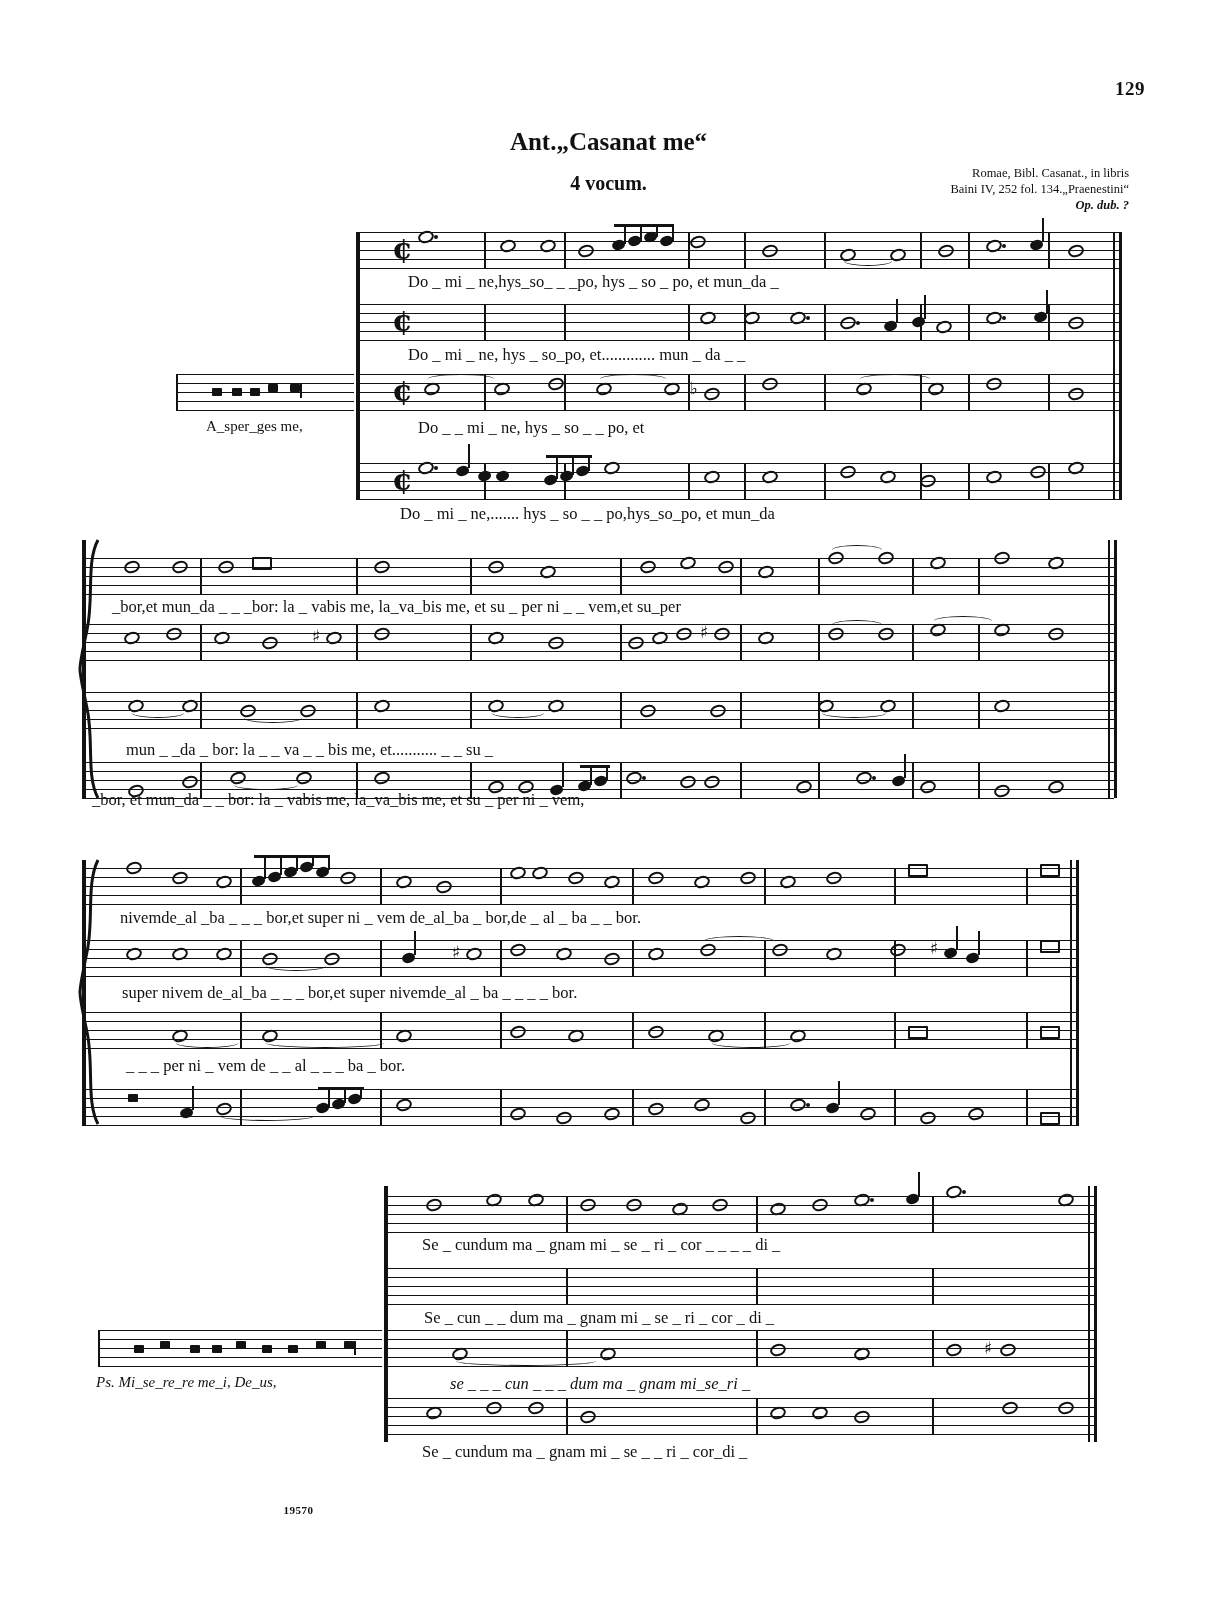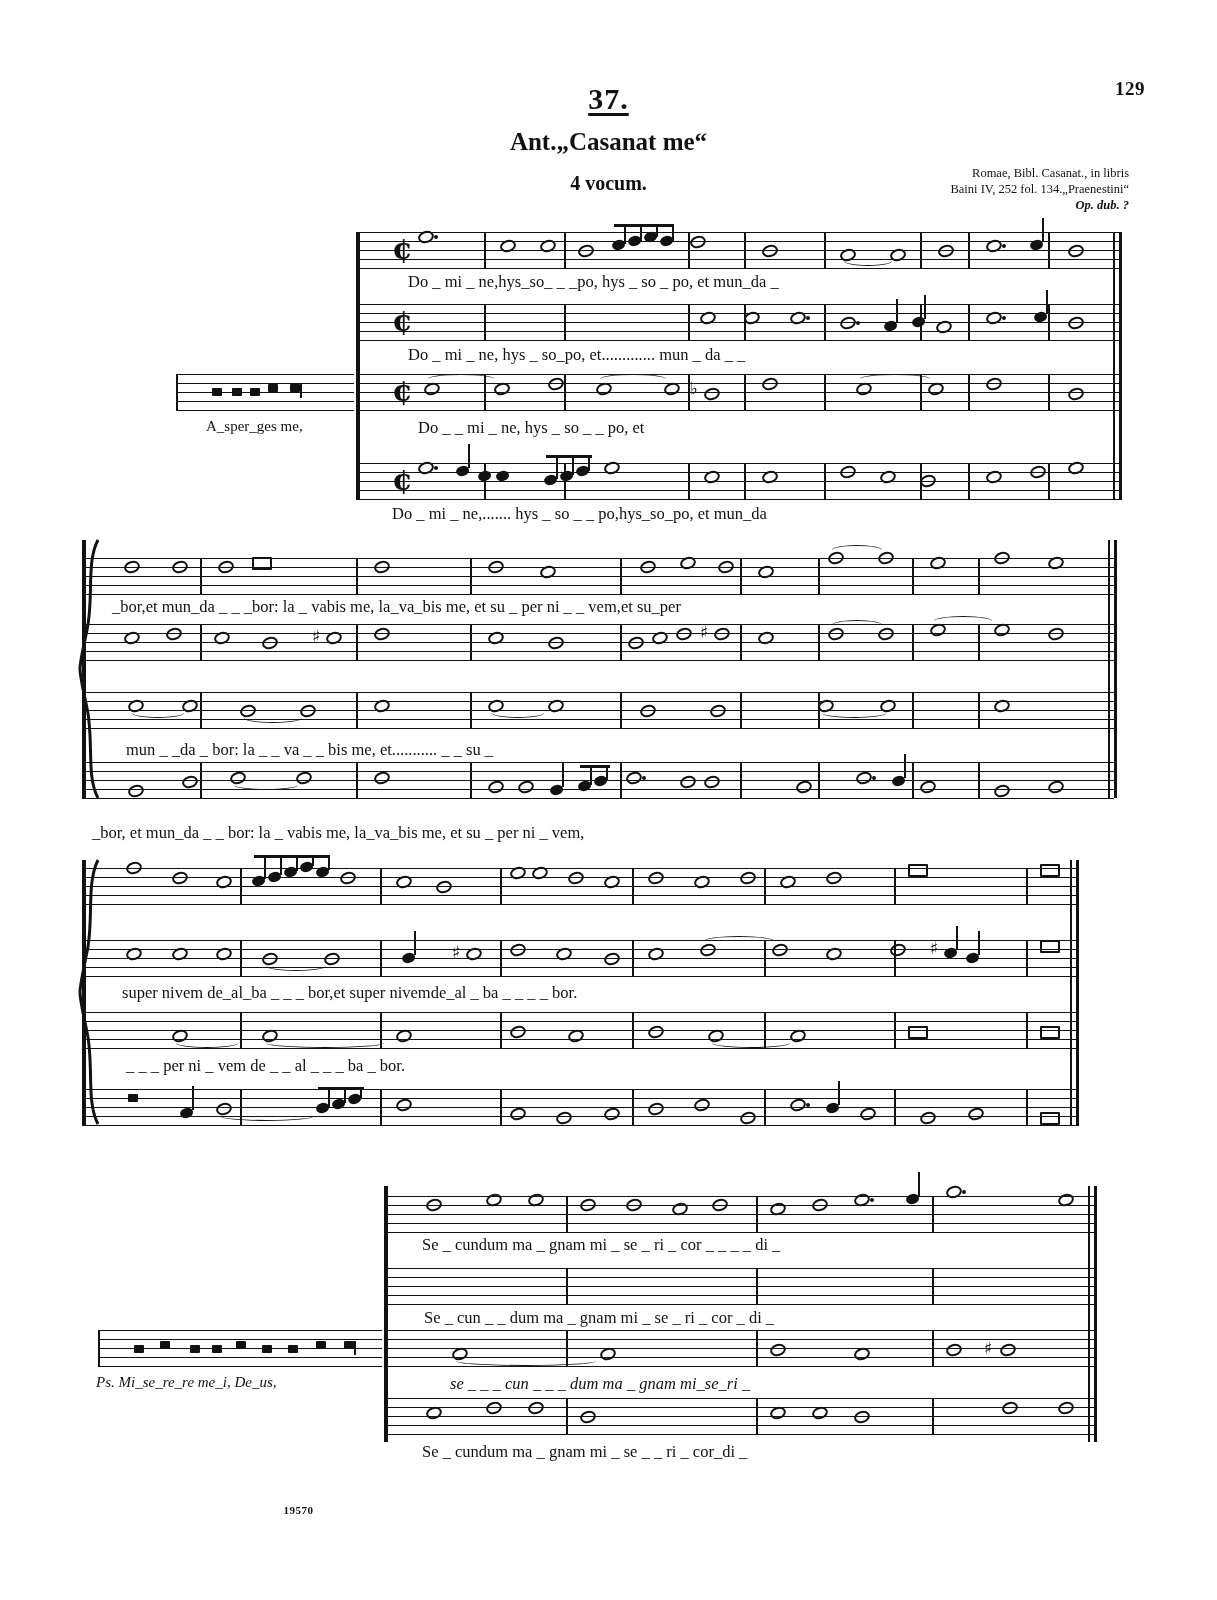--- a/index.html
+++ b/index.html
@@ -218,21 +218,20 @@
   }
   .lyric.small { font-size: 15px; }
   .lyric.ital { font-style: italic; }
 </style>
 </head>
 <body>
 
 <div class="page">
 
   <div class="page-number">129</div>
-  <div class="piece-number">37.</div>
   <div class="title">Ant.„Casanat me“</div>
   <div class="voices">4 vocum.</div>
 
   <div class="source">
     <span>Romae, Bibl. Casanat., in libris</span><br>
     <span>Baini IV, 252 fol. 134.„Praenestini“</span>
     <span class="opdub">Op. dub. ?</span>
   </div>
 
   <div class="system" style="left:0; top:0; width:1217px; height:300px;">
@@ -403,21 +402,21 @@
     <div class="nh open" style="left:1030px; top:466px;"></div>
     <div class="nh open" style="left:1068px; top:462px;"></div>
     <div class="barline" style="left:484px; top:463px; height:37px;"></div>
     <div class="barline" style="left:564px; top:463px; height:37px;"></div>
     <div class="barline" style="left:688px; top:463px; height:37px;"></div>
     <div class="barline" style="left:744px; top:463px; height:37px;"></div>
     <div class="barline" style="left:824px; top:463px; height:37px;"></div>
     <div class="barline" style="left:920px; top:463px; height:37px;"></div>
     <div class="barline" style="left:968px; top:463px; height:37px;"></div>
     <div class="barline" style="left:1048px; top:463px; height:37px;"></div>
-    <div class="lyric" style="left:392px; top:504px;">Do _  mi _ ne,.......  hys _ so _  _ po,hys_so_po,  et mun_da</div>
+    <div class="lyric" style="left:400px; top:504px;">Do _  mi _ ne,.......  hys _ so _  _ po,hys_so_po,  et mun_da</div>
   </div>
 
   <div class="system" style="left:0; top:0; width:1217px; height:300px;">
     <div class="brace" style="left:78px; top:538px;">
       <svg width="22" height="262" viewBox="0 0 22 262">
         <path d="M20 2 C8 24, 16 60, 9 92 C4 116, 2 124, 2 131 C2 138, 4 146, 9 170 C16 202, 8 238, 20 260" fill="none" stroke="#121212" stroke-width="3"></path>
       </svg>
     </div>
     <div class="sysline thick" style="left:82px; top:540px; height:258px;"></div>
     <div class="sysline" style="left:1108px; top:540px; height:258px;"></div>
@@ -567,21 +566,21 @@
     <div class="nh open" style="left:994px; top:785px;"></div>
     <div class="nh open" style="left:1048px; top:781px;"></div>
     <div class="barline" style="left:200px; top:762px; height:37px;"></div>
     <div class="barline" style="left:356px; top:762px; height:37px;"></div>
     <div class="barline" style="left:470px; top:762px; height:37px;"></div>
     <div class="barline" style="left:620px; top:762px; height:37px;"></div>
     <div class="barline" style="left:740px; top:762px; height:37px;"></div>
     <div class="barline" style="left:818px; top:762px; height:37px;"></div>
     <div class="barline" style="left:912px; top:762px; height:37px;"></div>
     <div class="barline" style="left:978px; top:762px; height:37px;"></div>
-    <div class="lyric" style="left:92px; top:823px;">_bor, et  mun_da _  _  bor:   la _ vabis me,   la_va_bis me, et   su _   per ni _ vem,</div>
+    <div class="lyric" style="left:92px; top:790px;">_bor, et  mun_da _  _  bor:   la _ vabis me,   la_va_bis me, et   su _   per ni _ vem,</div>
   </div>
 
   <div class="system" style="left:0; top:0; width:1217px; height:320px;">
     <div class="brace" style="left:78px; top:858px;">
       <svg width="22" height="268" viewBox="0 0 22 268">
         <path d="M20 2 C8 26, 16 62, 9 94 C4 118, 2 128, 2 134 C2 142, 4 150, 9 174 C16 206, 8 244, 20 266" fill="none" stroke="#121212" stroke-width="3"></path>
       </svg>
     </div>
     <div class="sysline thick" style="left:82px; top:860px; height:266px;"></div>
     <div class="sysline" style="left:1070px; top:860px; height:266px;"></div>
@@ -623,20 +622,21 @@
     <div class="nh open" style="left:826px; top:872px;"></div>
     <div class="nh brev" style="left:908px; top:864px;"></div>
     <div class="nh brev" style="left:1040px; top:864px;"></div>
     <div class="barline" style="left:240px; top:868px; height:37px;"></div>
     <div class="barline" style="left:380px; top:868px; height:37px;"></div>
     <div class="barline" style="left:500px; top:868px; height:37px;"></div>
     <div class="barline" style="left:632px; top:868px; height:37px;"></div>
     <div class="barline" style="left:764px; top:868px; height:37px;"></div>
     <div class="barline" style="left:894px; top:868px; height:37px;"></div>
     <div class="barline" style="left:1026px; top:868px; height:37px;"></div>
+    <div class="lyric" style="left:120px; top:908px;">nivemde_al _ba _  _  _ bor,et super  ni _ vem  de_al_ba _ bor,de _ al _ ba _  _ bor.</div>
 
     <div class="staff" style="left:82px; top:940px; width:994px; height:37px;">
       <div class="line l0"></div>
         <div class="line l1"></div>
         <div class="line l2"></div>
         <div class="line l3"></div>
         <div class="line l4"></div>
     </div>
     <div class="clef c-clef" style="left:86px; top:938px;">𝏮</div>
     <div class="nh open" style="left:126px; top:948px;"></div>

